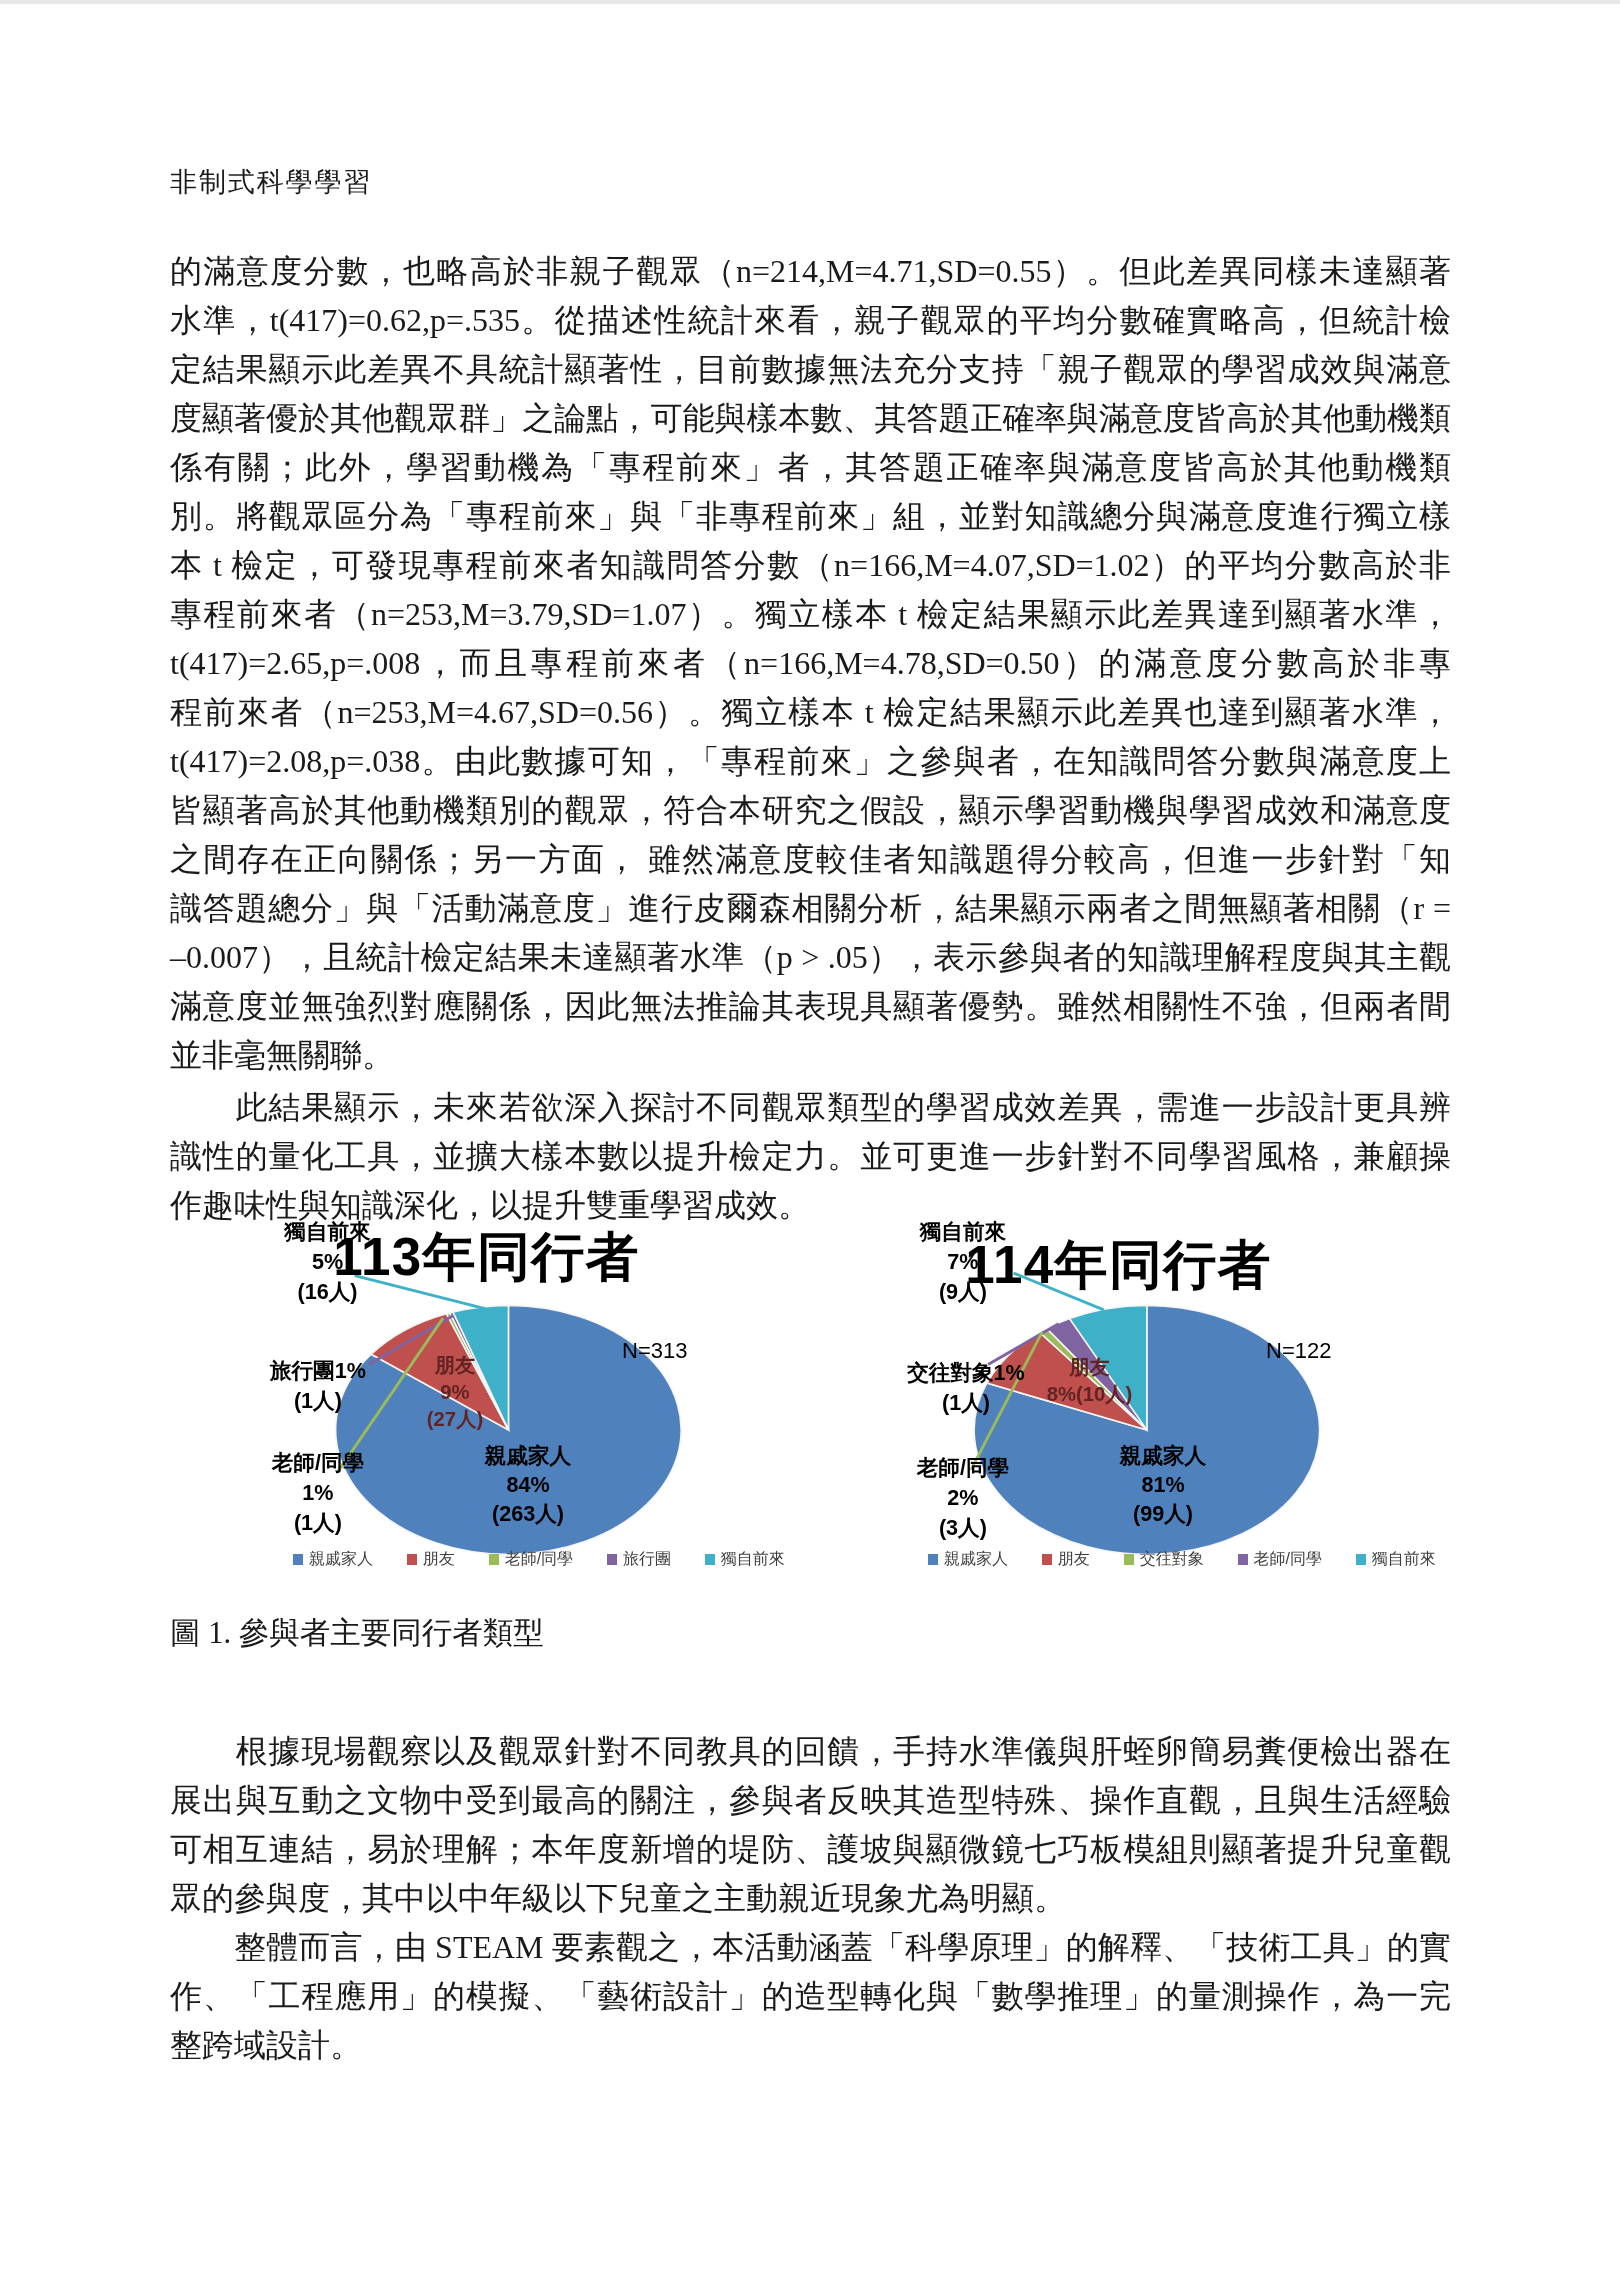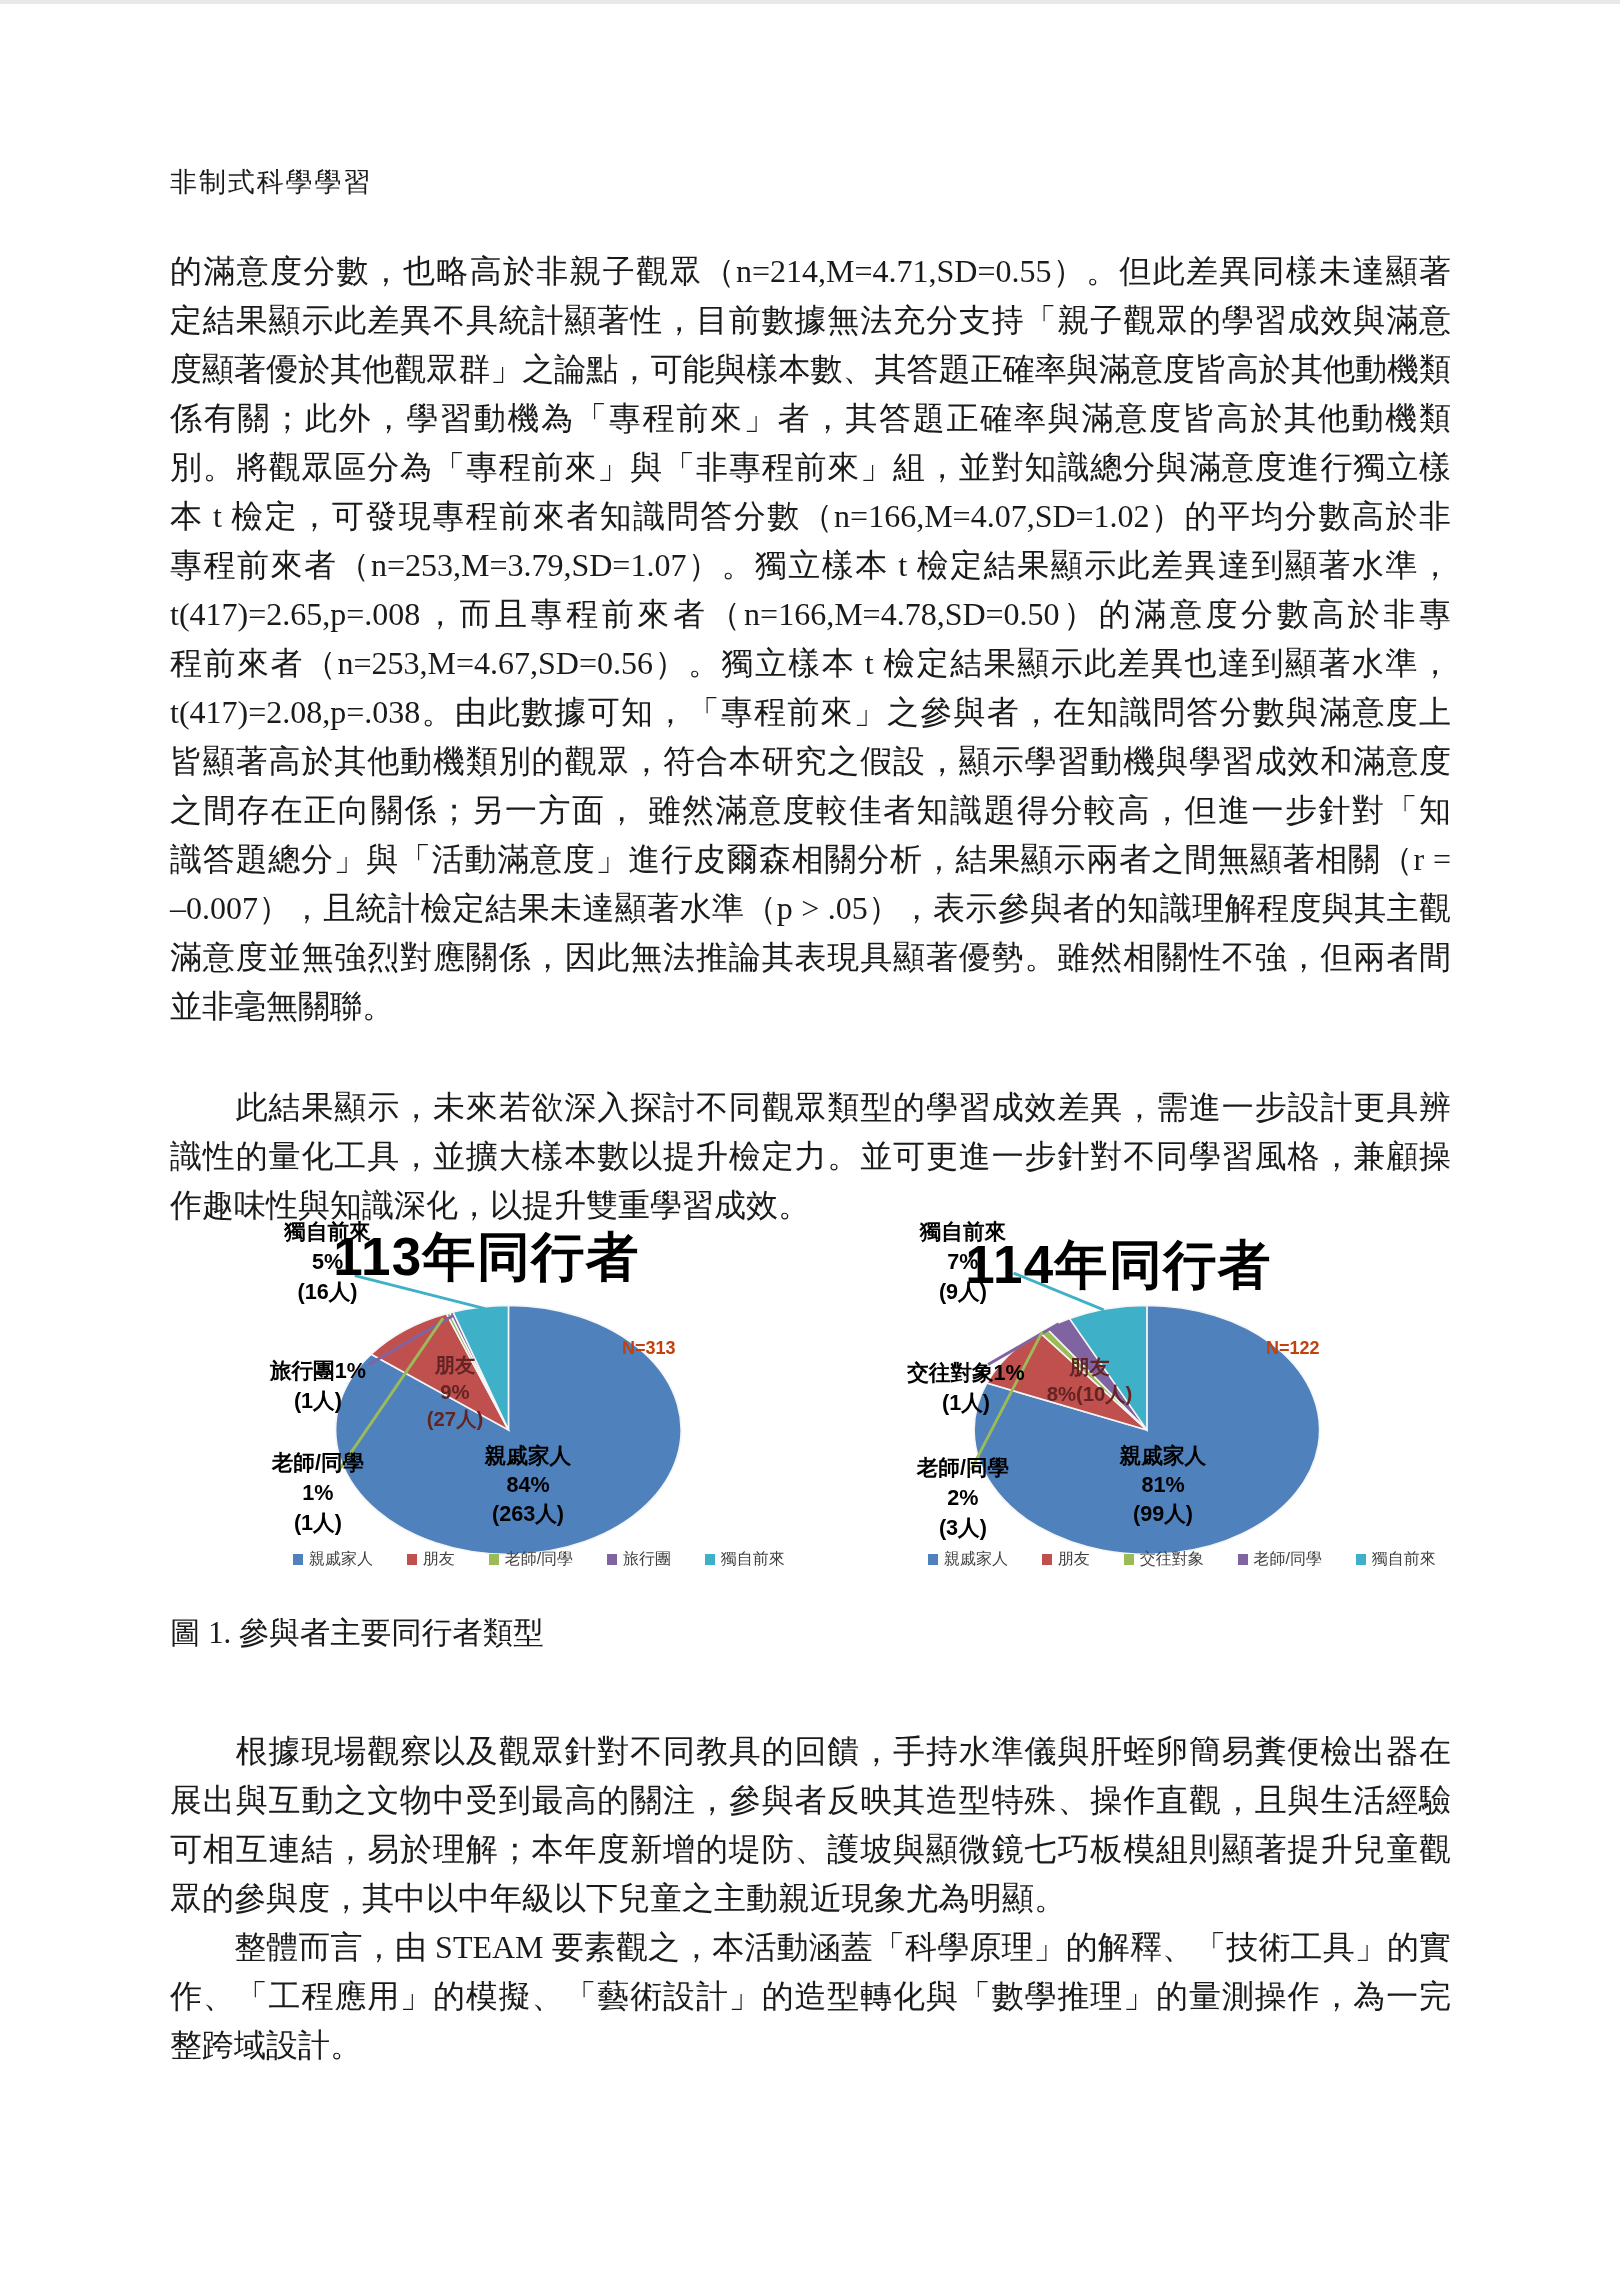--- a/index.html
+++ b/index.html
@@ -14,21 +14,21 @@
 
   .figure{position:absolute;left:210px;top:1194px;width:1321px;height:413px;
           font-family:"Liberation Sans","DejaVu Sans",sans-serif;}
   .chart{position:absolute;top:0;width:635px;height:413px;}
   .chart-left{left:0;} .chart-right{left:667px;}
   .pie-svg{position:absolute;left:0;top:0;width:635px;height:413px;}
   .chart-title{position:absolute;font-weight:bold;font-size:53px;color:#000;text-align:center;
                letter-spacing:1.3px;white-space:nowrap;}
   .chart-left .chart-title{left:86px;top:24px;width:381px;}
   .chart-right .chart-title{left:51px;top:32px;width:381px;}
-  .n-label{position:absolute;font-size:18px;font-weight:700;color:#c2410c;}
+  .n-label{position:absolute;font-size:22px;font-weight:400;color:#000000;}
   .chart-left .n-label{left:412px;top:140px;}
   .chart-right .n-label{left:389px;top:140px;}
   .callout{position:absolute;font-size:21.6px;font-weight:bold;line-height:30px;text-align:center;
            white-space:pre-line;color:#000;}
   .chart-left .co-alone{left:38px;top:19px;width:159px;}
   .chart-left .co-tour{left:25.4px;top:158px;width:165px;}
   .chart-left .co-teacher{left:25.4px;top:250px;width:165px;}
   .chart-right .co-alone{left:6.4px;top:19px;width:159px;}
   .chart-right .co-partner{left:0px;top:160px;width:178px;}
   .chart-right .co-teacher{left:6.4px;top:255px;width:159px;}
@@ -49,20 +49,21 @@
 </style>
 </head>
 <body>
 
 <div class="page">
 
   <div class="running-header">非制式科學學習</div>
 
   <div class="para" style="top:243px;">
       <div class="tline fill">的滿意度分數，也略高於非親子觀眾（n=214,M=4.71,SD=0.55）。但此差異同樣未達顯著</div>
+      <div class="tline fill">水準，t(417)=0.62,p=.535。從描述性統計來看，親子觀眾的平均分數確實略高，但統計檢</div>
       <div class="tline fill">定結果顯示此差異不具統計顯著性，目前數據無法充分支持「親子觀眾的學習成效與滿意</div>
       <div class="tline fill">度顯著優於其他觀眾群」之論點，可能與樣本數、其答題正確率與滿意度皆高於其他動機類</div>
       <div class="tline fill">係有關；此外，學習動機為「專程前來」者，其答題正確率與滿意度皆高於其他動機類</div>
       <div class="tline fill">別。將觀眾區分為「專程前來」與「非專程前來」組，並對知識總分與滿意度進行獨立樣</div>
       <div class="tline fill">本 t 檢定，可發現專程前來者知識問答分數（n=166,M=4.07,SD=1.02）的平均分數高於非</div>
       <div class="tline fill">專程前來者（n=253,M=3.79,SD=1.07）。獨立樣本 t 檢定結果顯示此差異達到顯著水準，</div>
       <div class="tline fill">t(417)=2.65,p=.008，而且專程前來者（n=166,M=4.78,SD=0.50）的滿意度分數高於非專</div>
       <div class="tline fill">程前來者（n=253,M=4.67,SD=0.56）。獨立樣本 t 檢定結果顯示此差異也達到顯著水準，</div>
       <div class="tline fill">t(417)=2.08,p=.038。由此數據可知，「專程前來」之參與者，在知識問答分數與滿意度上</div>
       <div class="tline fill">皆顯著高於其他動機類別的觀眾，符合本研究之假設，顯示學習動機與學習成效和滿意度</div>

